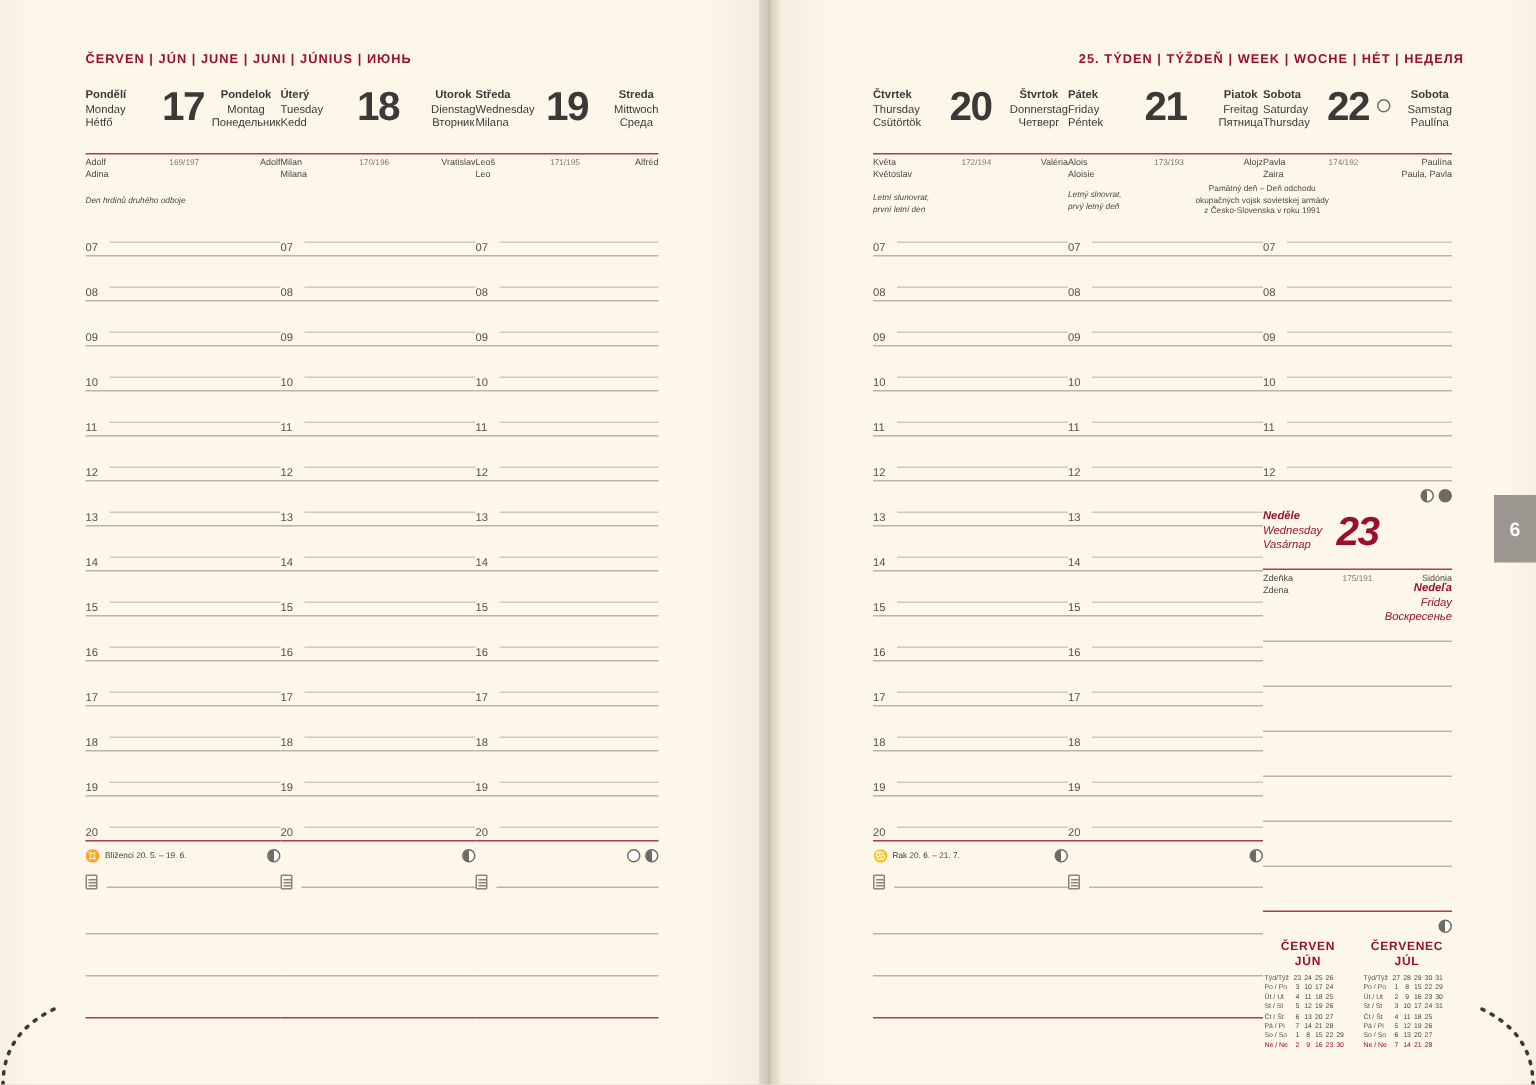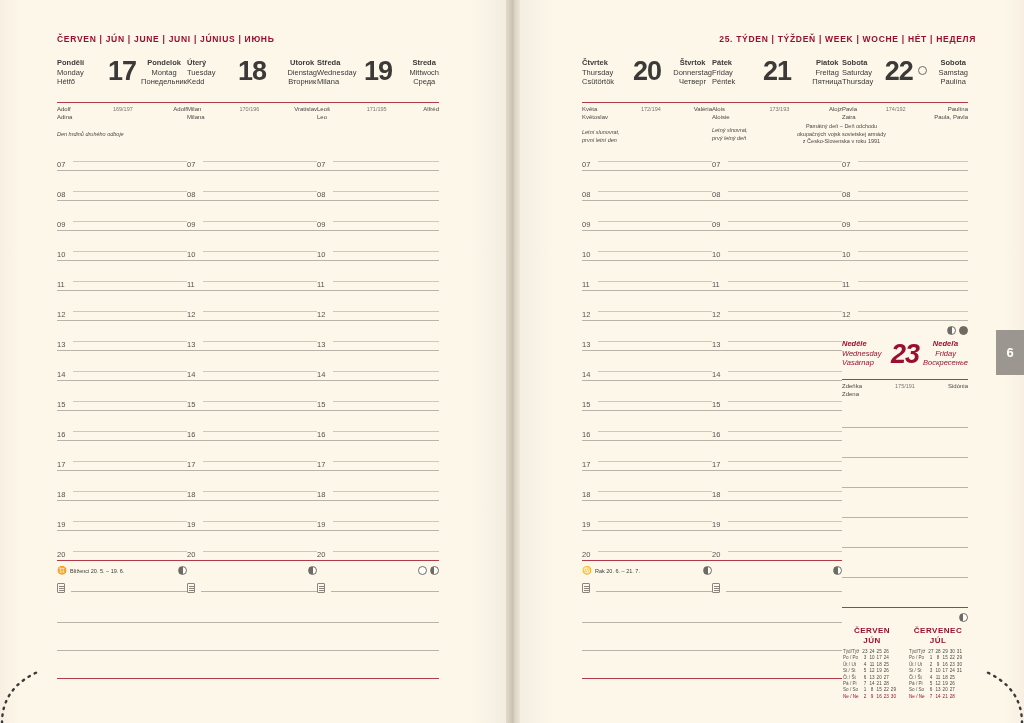--- a/index.html
+++ b/index.html
@@ -73,21 +73,21 @@
   .icon-right { position:absolute; right:0; bottom:2px; display:flex; align-items:center; gap:3px; }
   .moon { width:9px; height:9px; border-radius:50%; border:1px solid #6f6b63; display:inline-block; }
   .moon.full { background:#fff; }
   .moon.half { background:linear-gradient(to right,#6f6b63 50%, #fff 50%); }
   .moon.new { background:#6f6b63; }
   .glyph { font-size:8px; color:#4a4845; }
 
   .doc-icon { width:8px; height:10px; border:1px solid #8a857c; border-radius:1px; position:relative; background:#fdf7ea; }
   .doc-icon:after{ content:""; position:absolute; left:1px; top:2px; width:5px; border-top:1px solid #8a857c; box-shadow:0 2px 0 #8a857c, 0 4px 0 #8a857c;}
   .sun-names-l { font-size:7.5px; line-height:9.6px; color:#9b0f2e; }
-  .sun-names-r { font-size:7.5px; line-height:9.6px; color:#9b0f2e; text-align:center; }
+  .sun-names-r { font-size:7.5px; line-height:9.6px; color:#9b0f2e; text-align:right;margin-top:48px; }
   .sun-names-l .n1, .sun-names-r .n1 { font-weight:bold; }
   .sun-num { font-size:27px; font-weight:bold; color:#9b0f2e; letter-spacing:-1px; }
   .mc-title { font-size:8px; font-weight:bold; color:#9b0f2e; text-align:center; line-height:10px; letter-spacing:.5px;}
   .mc-table { border-collapse:collapse; font-size:4.6px; margin-top:3px; }
   .mc-table td { padding:0 1px; line-height:6.4px; text-align:center; color:#4a4845;}
   .mc-table td.rowlbl { text-align:left; color:#55524d; padding-right:2px; }
   .mc-table tr.sun td { color:#9b0f2e; }
   .mc-table tr.sun td.rowlbl { color:#9b0f2e; }
 
   .tab {

